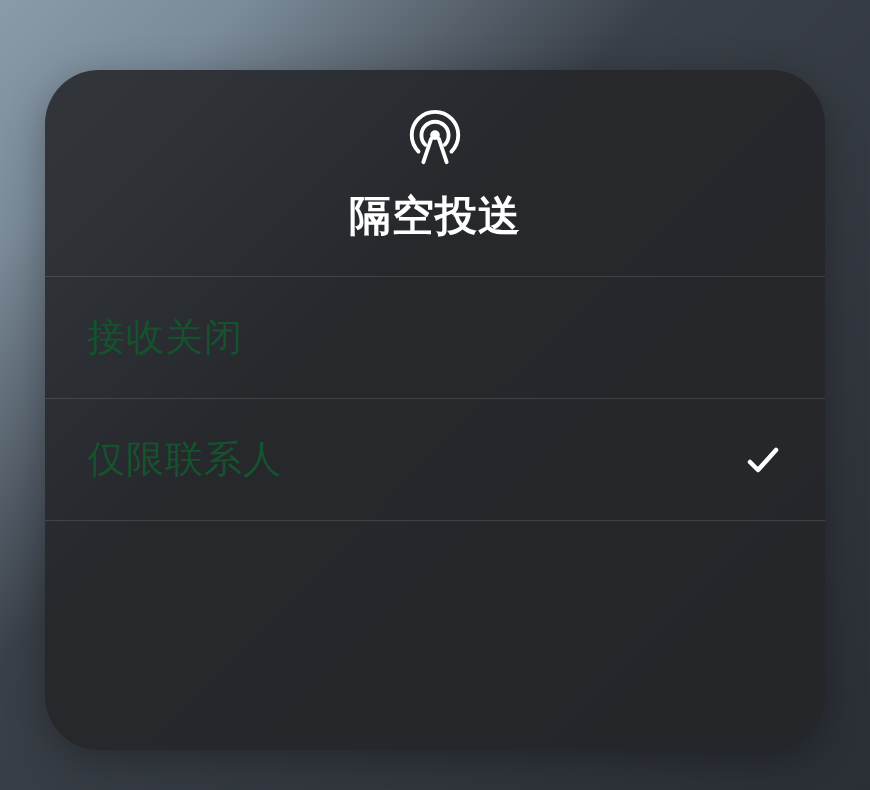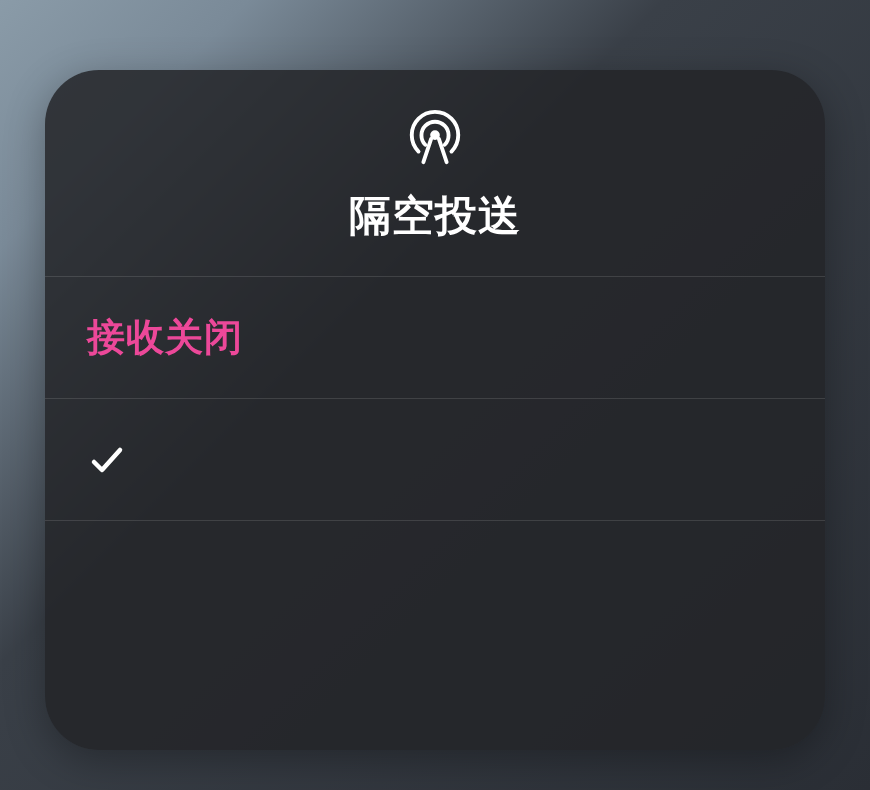--- a/index.html
+++ b/index.html
@@ -71,23 +71,23 @@
       height: 122px;
       padding: 0 42px;
       display: flex;
       align-items: center;
       justify-content: space-between;
       border-bottom: 1px solid rgba(255,255,255,0.12);
       cursor: pointer;
     }
 
     .option-label {
-      color: #ec4899;
+      color: #14532d;
       font-size: 38px;
-      font-weight: 700;
+      font-weight: 400;
       letter-spacing: 1px;
     }
 
     .checkmark {
       width: 40px;
       height: 40px;
       display: flex;
       align-items: center;
       justify-content: center;
     }
@@ -115,20 +115,21 @@
     <div class="header-title">隔空投送</div>
   </div>
 
   <div class="options">
 
     <div class="option">
       <span class="option-label">接收关闭</span>
     </div>
 
     <div class="option">
+      <span class="option-label">仅限联系人</span>
       <span class="checkmark">
         <svg viewBox="0 0 36 36" fill="none" stroke="#ffffff" stroke-width="4.5" stroke-linecap="round" stroke-linejoin="round">
           <path d="M 5 20 L 13 28 L 31 8"></path>
         </svg>
       </span>
     </div>
 
 
   </div>
 

